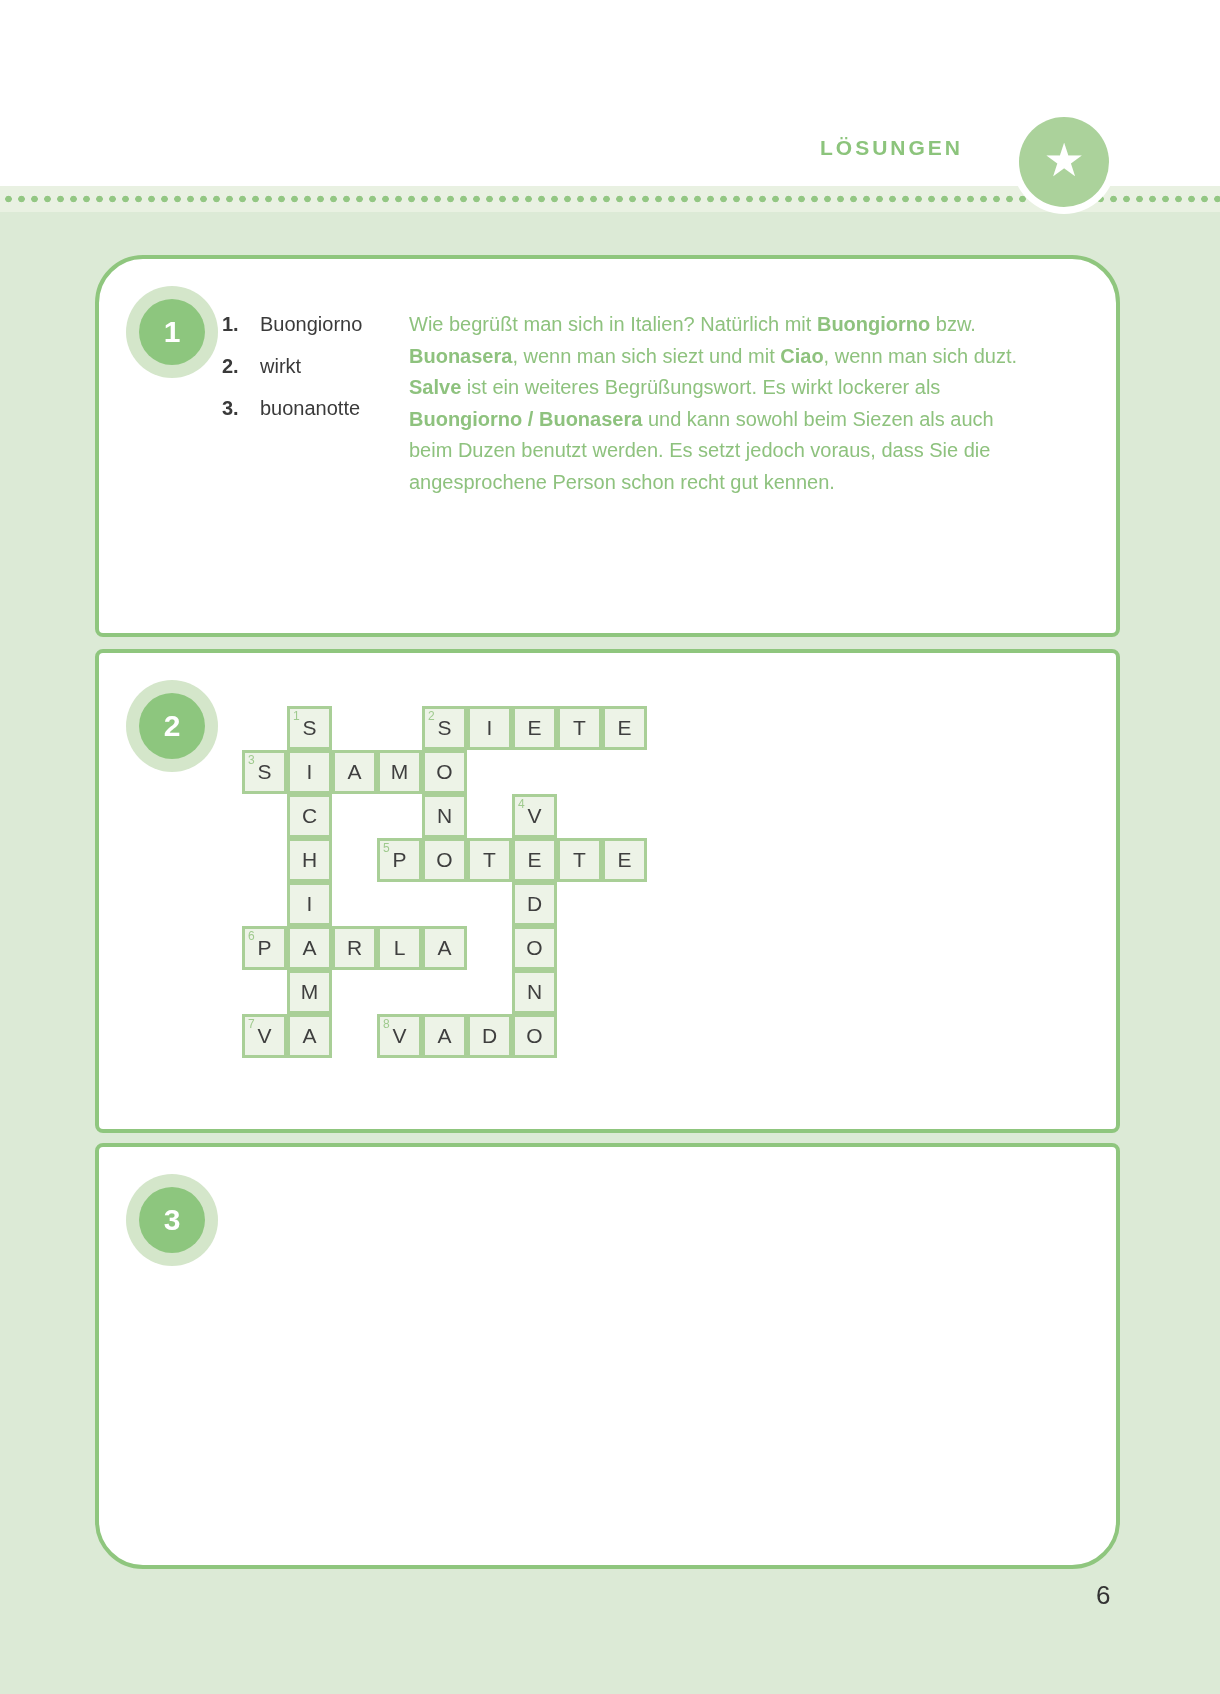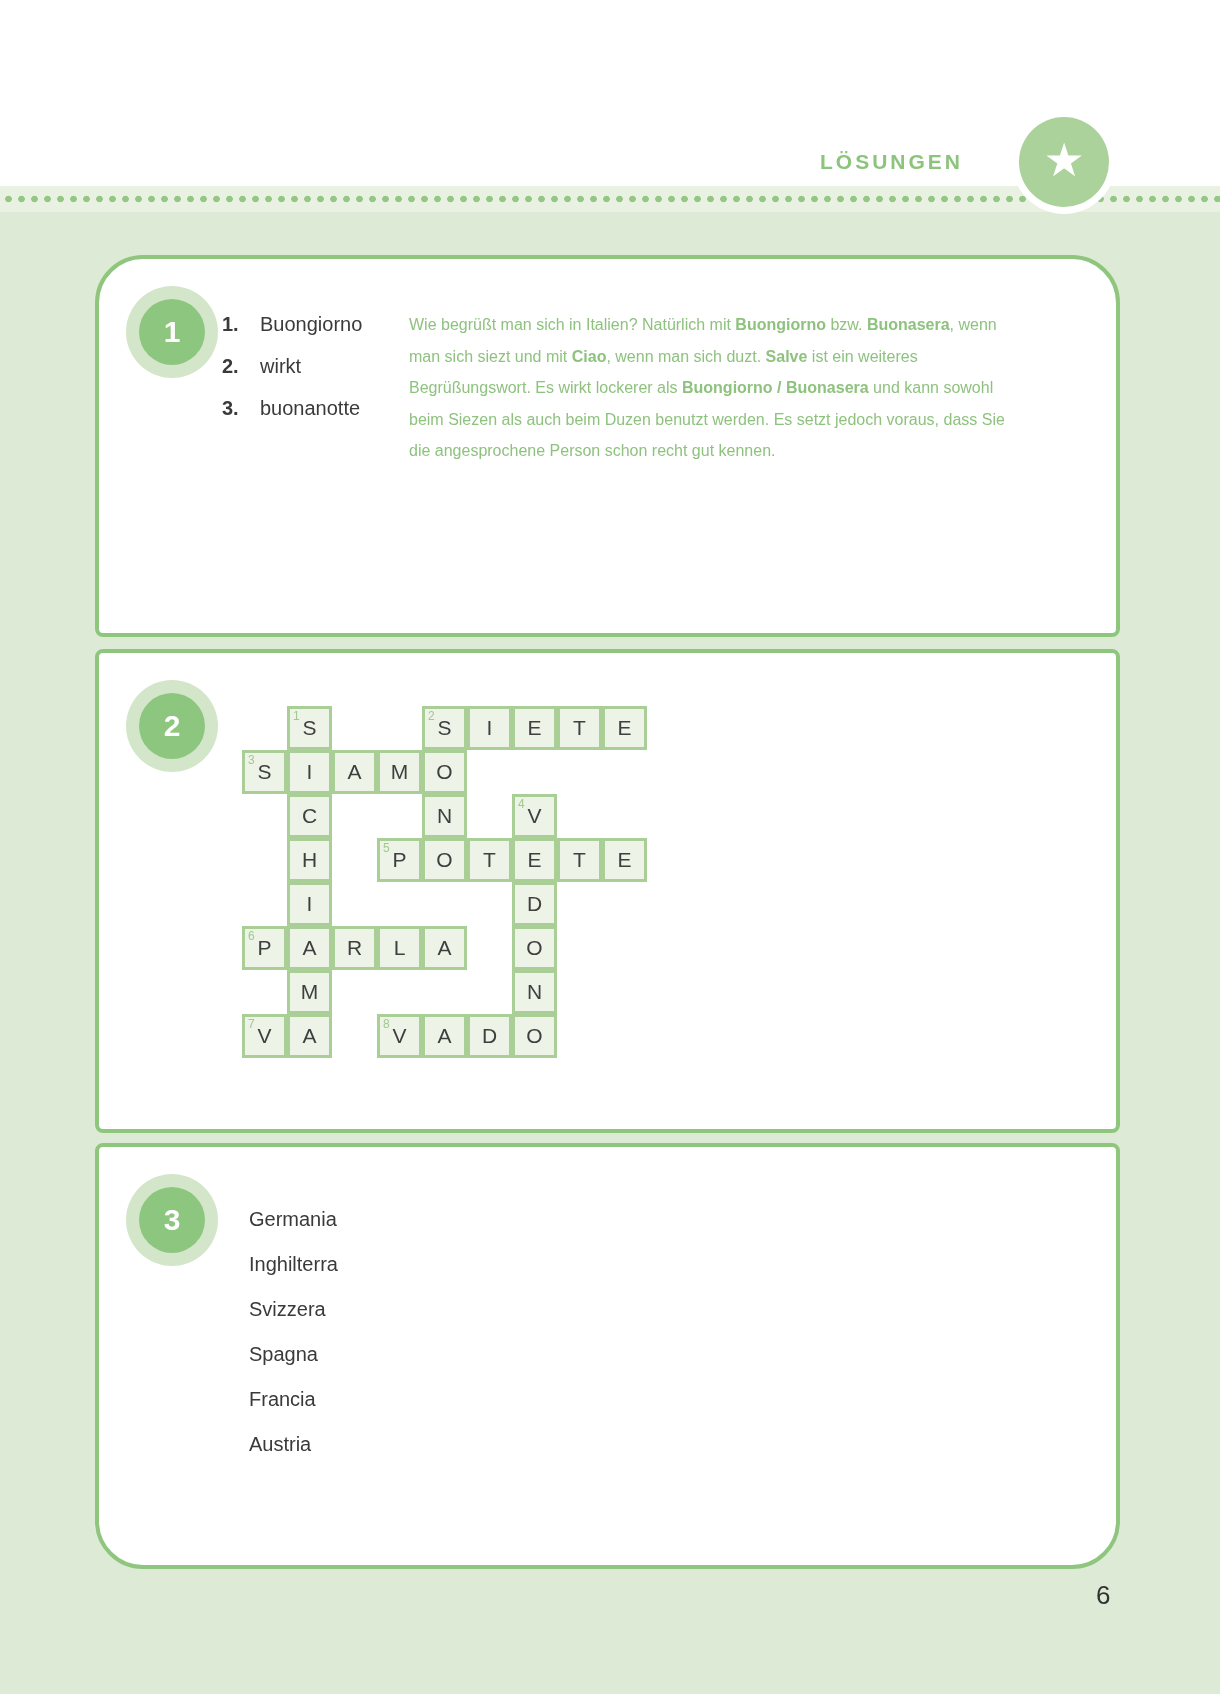--- a/index.html
+++ b/index.html
@@ -11,21 +11,21 @@
   html,body{margin:0;padding:0;}
   .sheet{position:relative;width:1220px;height:1694px;background:#ffffff;overflow:hidden;
          font-family:"Liberation Sans",sans-serif;}
 
   .green-area{position:absolute;left:0;top:212px;width:100%;height:1482px;background:var(--page-bg);}
   .dot-band{position:absolute;left:0;top:186px;width:100%;height:26px;background:var(--band-bg);}
   .dots{position:absolute;left:0;right:0;top:7px;height:12px;
         background-image:radial-gradient(circle,var(--dot-green) 3px,rgba(0,0,0,0) 3.6px);
         background-size:13px 12px;background-position:2px 50%;}
 
-  .header-title{position:absolute;top:150px;right:257px;font-size:21px;font-weight:700;
+  .header-title{position:absolute;top:136px;right:257px;font-size:21px;font-weight:700;
                 letter-spacing:3px;color:var(--title-green);}
   .star-badge{position:absolute;left:1012px;top:110px;width:104px;height:104px;border-radius:50%;
               background:#ffffff;display:flex;align-items:center;justify-content:center;z-index:3;}
   .star-badge-inner{width:90px;height:90px;border-radius:50%;background:var(--star-circle-green);
                     display:flex;align-items:center;justify-content:center;}
   .star{color:#ffffff;font-size:46px;line-height:1;transform:translateY(-2px);}
 
   .box{position:absolute;left:95px;width:1025px;background:#ffffff;
        border:4px solid var(--border-green);box-sizing:border-box;z-index:2;}
   .box1{top:255px;height:382px;border-radius:48px 48px 8px 8px;}
@@ -36,21 +36,21 @@
          background:var(--badge-ring);display:flex;align-items:center;justify-content:center;}
   .badge-inner{width:66px;height:66px;border-radius:50%;background:var(--badge-green);color:#ffffff;
                font-weight:700;font-size:30px;display:flex;align-items:center;justify-content:center;}
 
   .sol-list{position:absolute;left:123px;top:44px;}
   .sol-item{display:flex;align-items:center;height:42px;}
   .sol-num{width:38px;font-weight:700;font-size:20px;color:var(--ink);}
   .sol-text{font-size:20px;color:var(--ink);}
 
   .explanation{position:absolute;left:310px;top:50px;width:612px;margin:0;
-               font-size:16px;line-height:31.5px;color:var(--text-green);}
+               font-size:20px;line-height:31.5px;color:var(--text-green);}
   .explanation .b{font-weight:700;}
 
   .crossword{position:absolute;left:143px;top:53px;width:405px;height:352px;}
   .cell{position:absolute;width:45px;height:44px;box-sizing:border-box;
         border:3px solid var(--cell-border);background:var(--cell-bg);
         display:flex;align-items:center;justify-content:center;}
   .cellletter{font-size:21px;color:#3f3f3f;}
   .cellnum{position:absolute;top:0;left:3px;font-size:12px;color:var(--cell-num-green);}
 
   .country-list{position:absolute;left:150px;top:50px;}
@@ -219,24 +219,16 @@
         <div class="cell" style="left: 270px; top: 308px;">
           <span class="cellletter">O</span>
         </div>
       </div>
   </section>
 
   <section class="box box3">
     <div class="badge">
       <div class="badge-inner">3</div>
     </div>
-    <div class="country-list">
-        <div class="country">Germania</div>
-        <div class="country">Inghilterra</div>
-        <div class="country">Svizzera</div>
-        <div class="country">Spagna</div>
-        <div class="country">Francia</div>
-        <div class="country">Austria</div>
-      </div>
   </section>
 
   <div class="page-number">6</div>
 </div>
 
 </body></html>

